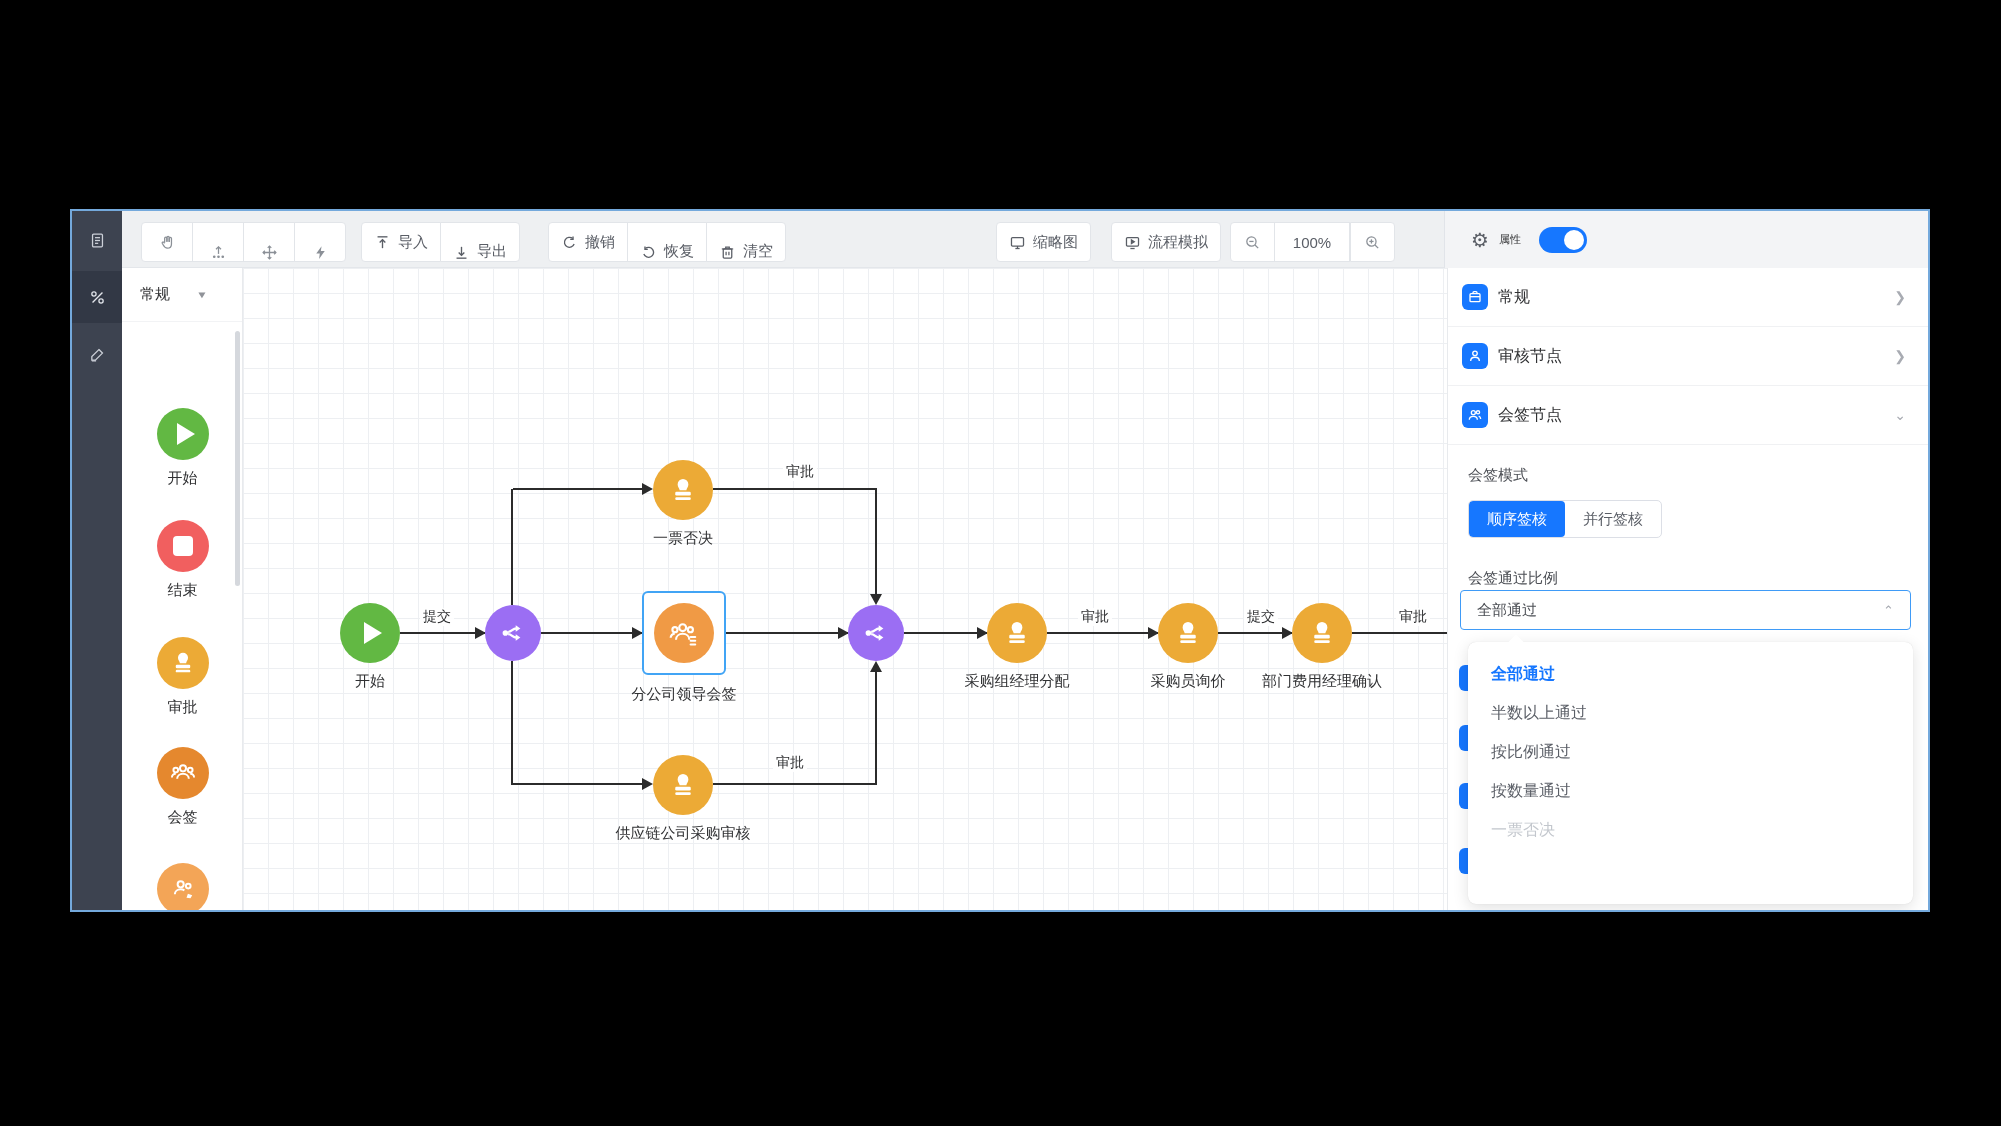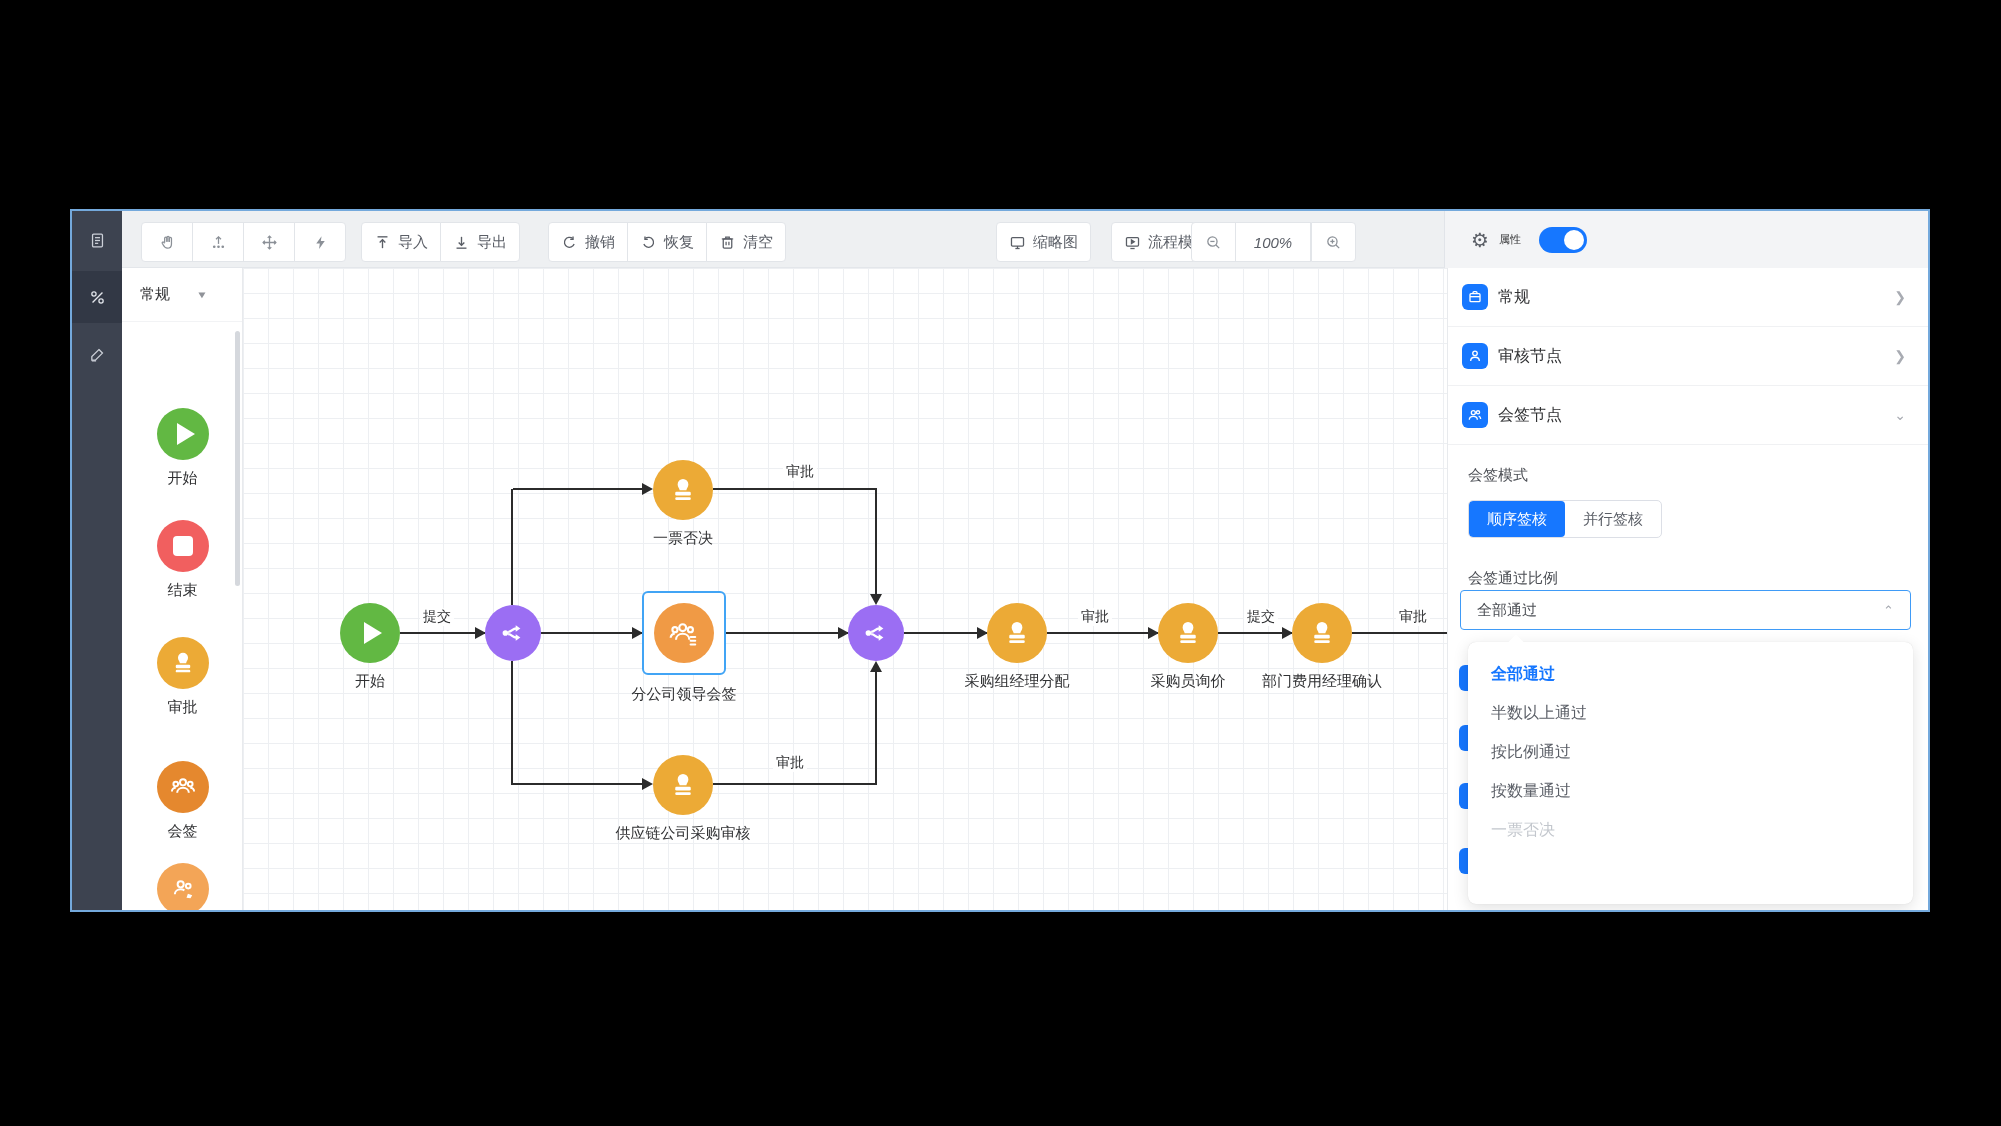--- a/index.html
+++ b/index.html
@@ -9,21 +9,21 @@
     border:2px solid #74a9dc;overflow:hidden;}
   
   .sidebar{position:absolute;left:0;top:0;width:50px;height:699px;background:#3d4350;z-index:6;}
   .side-item{position:absolute;left:0;width:50px;height:52px;display:flex;align-items:center;justify-content:center;color:#ccd0d8;}
   .side-item.active{background:#30364100;background:#323845;}
   
   .topbar{position:absolute;left:50px;top:0;width:1806px;height:57px;background:#eef0f2;border-bottom:1px solid #e3e6ea;z-index:5;}
   .grp{position:absolute;top:11px;display:flex;}
   .btn{display:inline-flex;align-items:center;justify-content:center;gap:7px;height:40px;background:#fff;
     border:1px solid #e2e5e9;color:#5a5e66;font-size:15px;padding:0 12px;cursor:pointer;white-space:nowrap;}
-  .grp .btn+.btn{margin-left:-1px;}
+  .grp .btn+.btn{margin-left:-1px;align-items:flex-end;}
   .grp .btn:first-child{border-radius:4px 0 0 4px;text-align:center;}
   .grp .btn:last-child{border-radius:0 4px 4px 0;}
   .grp .btn:only-child{border-radius:4px;}
   .btn.lone{position:absolute;top:11px;border-radius:4px;}
   .icon16{width:17px;height:17px;flex:0 0 auto;}
   .pct{display:inline-flex;align-items:center;justify-content:center;height:40px;width:76px;background:#fff;
     border:1px solid #e2e5e9;margin-left:-1px;font-size:15px;color:#5a5e66;}
   .props-header{position:absolute;left:1322px;top:0;width:484px;height:57px;background:#f3f4f6;border-left:1px solid #e1e4e9;
     display:flex;align-items:center;gap:10px;padding-left:26px;}
   .props-header .gear{font-size:20px;color:#5a5e66;line-height:1;}
@@ -220,21 +220,21 @@
       <span>
         <svg class="icon16" viewBox="0 0 24 24" fill="none" stroke="#5a5e66" stroke-width="1.8">
           <rect x="3.5" y="5" width="17" height="12" rx="1.5"></rect>
             <path d="M10.5 8.5v5l4-2.5-4-2.5z" fill="#5a5e66"></path>
             <line x1="9" y1="20.5" x2="15" y2="20.5"></line>
         </svg>
       </span>
       <span>流程模拟</span>
     </button>
 
-    <div class="grp" style="left:1069px;font-style:italic;">
+    <div class="grp" style="left:1108px;">
       <button class="btn" style="width:45px;">
         <span>
           <svg class="icon16" viewBox="0 0 24 24" fill="none" stroke="#8b9097" stroke-width="1.8">
             <circle cx="10.5" cy="10.5" r="6.5"></circle>
               <line x1="15.5" y1="15.5" x2="20" y2="20"></line>
               <line x1="7.5" y1="10.5" x2="13.5" y2="10.5"></line>
           </svg>
         </span>
       </button>
       <div class="pct">100%</div>
@@ -283,21 +283,21 @@
       <div class="pal-circle" style="background:#ecaa36;">
         <svg width="28" height="28" viewBox="0 0 24 24" fill="#fff">
           <path d="M12 3.2a4.3 4.3 0 0 1 4.3 4.3c0 2.2-1.6 3-1.6 4.7h-5.4c0-1.7-1.6-2.5-1.6-4.7A4.3 4.3 0 0 1 12 3.2z"></path>
           <rect x="5.8" y="13.4" width="12.4" height="3" rx="1"></rect>
           <rect x="5.8" y="17.8" width="12.4" height="2.2" rx="1"></rect>
         </svg>
       </div>
       <div class="pal-label">审批</div>
     </div>
 
-    <div class="pal-item" style="top:493px;">
+    <div class="pal-item" style="top:479px;">
       <div class="pal-circle" style="background:#e5882e;">
         <svg width="28" height="28" viewBox="0 0 24 24" fill="none" stroke="#fff" stroke-width="1.7">
           <circle cx="12" cy="8" r="2.6"></circle>
             <path d="M7 17c0-2.6 2.2-4.4 5-4.4s5 1.8 5 4.4"></path>
           <circle cx="5.8" cy="9.5" r="2"></circle>
             <path d="M2.5 15.8c0-1.9 1.5-3.2 3.3-3.2"></path>
           <circle cx="18.2" cy="9.5" r="2"></circle>
             <path d="M21.5 15.8c0-1.9-1.5-3.2-3.3-3.2"></path>
         </svg>
       </div>

